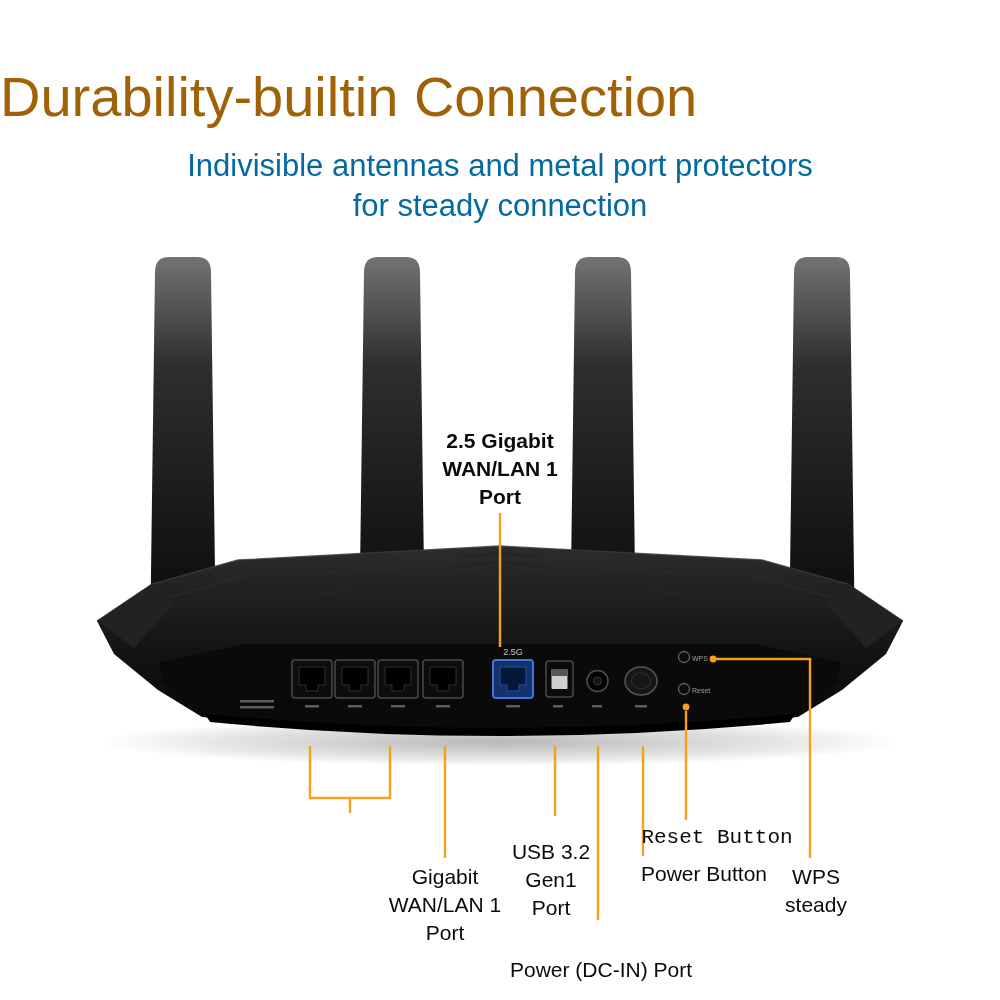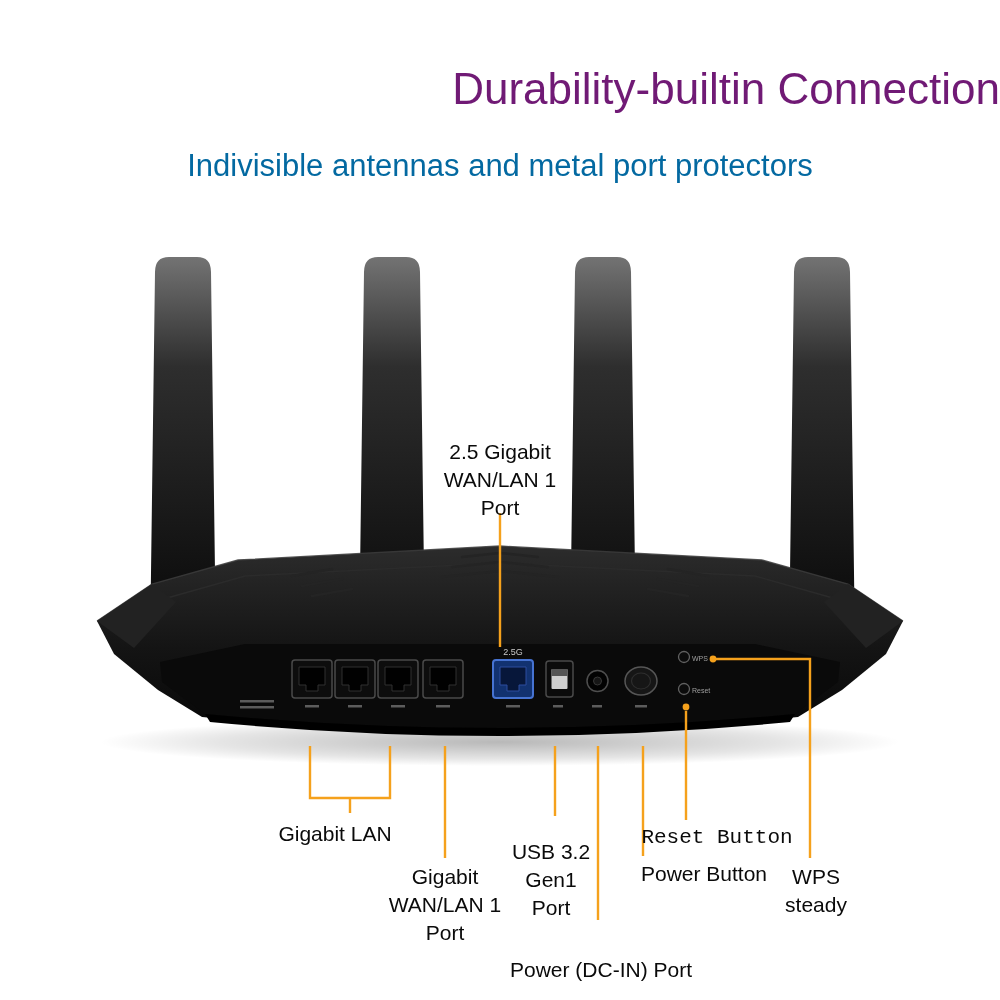--- a/index.html
+++ b/index.html
@@ -3,48 +3,49 @@
 <meta charset="utf-8">
 <style>
   html,body{margin:0;padding:0;}
   body{
     width:1000px;height:1000px;position:relative;overflow:hidden;
     background:#ffffff;color:#000;
     font-family:"Liberation Sans", sans-serif;
   }
   .title{
     position:absolute;top:64px;left:0;width:1000px;
-    text-align:right;font-size:44px;font-weight:400;color:#701a75;
+    text-align:left;font-size:56px;font-weight:400;color:#a16207;
     letter-spacing:0px;
   }
   .subtitle{
     position:absolute;top:146px;left:0;width:1000px;
     text-align:center;font-size:31px;line-height:40px;color:#0369a1;
   }
   .router-svg{position:absolute;left:0;top:0;}
   .callout{
     position:absolute;text-align:center;
     font-size:21px;line-height:28px;color:#0a0a0a;
   }
-  .co-wan25{top:438px;left:380px;width:240px;}
+  .co-wan25{top:427px;left:380px;width:240px;font-weight:bold;}
   .co-lan{top:820px;left:240px;width:190px;}
   .co-wan1{top:863px;left:350px;width:190px;}
   .co-usb{top:820px;left:488px;width:126px;margin-top:18px;}
   .co-dcin{top:956px;left:451px;width:300px;}
   .co-power{top:860px;left:599px;width:162px;margin-left:24px;}
   .co-reset{top:824px;left:637px;width:160px;font-family:Liberation Mono, monospace;}
   .co-wps{top:863px;left:756px;width:120px;}
 </style>
 </head>
 <body>
 
 <div class="title">Durability-builtin Connection</div>
 
 <div class="subtitle">
   <div>Indivisible antennas and metal port protectors</div>
+  <div>for steady connection</div>
 </div>
 
 <svg class="router-svg" width="1000" height="1000" viewBox="0 0 1000 1000" xmlns="http://www.w3.org/2000/svg">
   <defs>
     <linearGradient id="antGrad" x1="0" y1="0" x2="0" y2="1">
       <stop offset="0" stop-color="#737373"></stop>
       <stop offset="0.28" stop-color="#2e2e2e"></stop>
       <stop offset="1" stop-color="#060606"></stop>
     </linearGradient>
     <linearGradient id="topGrad" x1="0" y1="0" x2="0" y2="1">
@@ -167,21 +168,20 @@
   </g>
 </svg>
 
 <div class="callout co-wan25">
   <div>2.5 Gigabit</div>
   <div>WAN/LAN 1</div>
   <div>Port</div>
 </div>
 
 <div class="callout co-lan">
-  <div>Gigabit LAN</div>
 </div>
 
 <div class="callout co-wan1">
   <div>Gigabit</div>
   <div>WAN/LAN 1</div>
   <div>Port</div>
 </div>
 
 <div class="callout co-usb">
   <div>USB 3.2</div>

